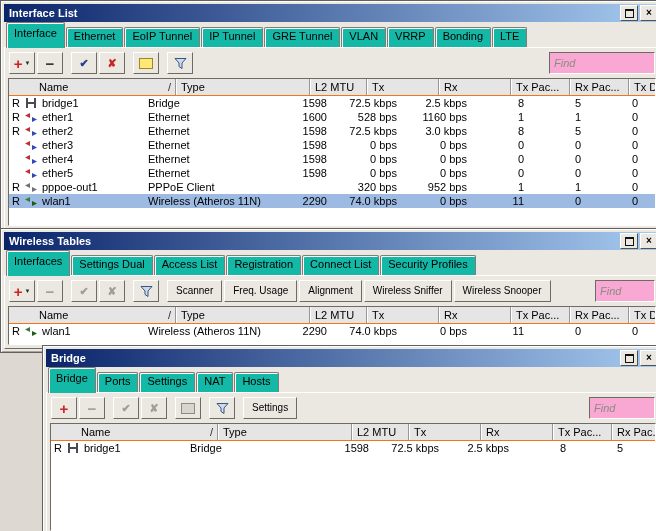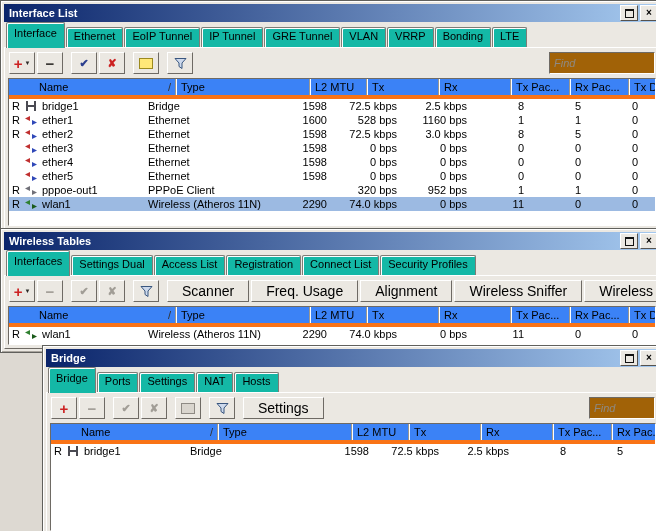--- a/index.html
+++ b/index.html
@@ -10,35 +10,35 @@
   .wtitle{flex:1;color:#fff;font-weight:bold;white-space:nowrap}
   .cap-btn{width:16px;height:14px;margin-left:2px;background:#ebe8e2;border:1px solid;border-color:#fff #55524e #55524e #fff;display:inline-flex;align-items:center;justify-content:center;cursor:default}
   .glyph-restore{width:7px;height:6px;border:1px solid #111;border-top-width:2px}
   .glyph-close{font-weight:bold;font-size:10px;line-height:1}
   .tabstrip{display:flex;align-items:flex-end;height:23px;padding:0 2px;position:relative;z-index:2}
   .tab{height:17px;padding:2px 7px 0;margin-right:1px;background:#14b8a6;border:1px solid #807c76;border-bottom:none;border-radius:2px 2px 0 0;box-shadow:inset 1px 1px 0 #fff;white-space:nowrap;cursor:default}
   .tab.active{height:21px;padding-top:4px;margin-bottom:-1px;position:relative}
   .panel{flex:1;display:flex;flex-direction:column;min-height:0;background:#ebe8e2;border:1px solid;border-color:#fff #6e6a64 #6e6a64 #fff;padding:3px}
   .toolbar{display:flex;align-items:center;gap:2px;padding:1px 1px 4px;overflow:hidden}
   .tbtn{height:20px;min-width:24px;background:#ebe8e2;border:1px solid;border-color:#fff #6e6a64 #6e6a64 #fff;display:inline-flex;align-items:center;justify-content:center;font-size:13px;font-weight:bold;line-height:1;cursor:default;flex-shrink:0}
-  .tbtn.push{font-weight:normal;font-size:14px;padding:0 14px}
+  .tbtn.push{font-weight:normal;font-size:10px;padding:0 8px}
   .gap{width:4px;flex-shrink:0}
   .plus{color:var(--accent-red,#c22);font-size:15px}
   .minus{color:#33312e;font-size:15px}
   .check{color:var(--check-blue,#2b3f8e);font-size:11px}
   .cross{color:var(--accent-red,#c22);font-size:11px}
   .dim{color:#a19d96!important}
   .ddarrow{font-size:6px;color:#2e2c29;margin-left:2px}
   .comment-glyph{width:12px;height:9px;background:#ffe878;border:1px solid #9c8a1e}
   .comment-glyph.off{background:#d9d5ce;border-color:#8e8a84}
   .find{margin-left:auto;flex-shrink:0}
-  .find input{width:96px;height:18px;background:#a16207;border:1px solid;border-color:#6e6a64 #fff #fff #6e6a64;padding:1px 4px;font:inherit;color:#000}
+  .find input{width:96px;height:18px;background:#f9a8d4;border:1px solid;border-color:#6e6a64 #fff #fff #6e6a64;padding:1px 4px;font:inherit;color:#000}
   .find input::placeholder{font-style:italic;color:#8e8a84}
   .table{flex:1;min-height:0;display:flex;flex-direction:column;background:#fff;border:1px solid;border-color:#6e6a64 #fff #fff #6e6a64;overflow:hidden}
-  .thead{flex:0 0 16px;display:flex;background:#3b82f6;border-bottom:4px solid #f97316;overflow:hidden}
+  .thead{flex:0 0 16px;display:flex;background:#e5e5e5;border-bottom:1px solid #f97316;overflow:hidden}
   .th{flex-shrink:0;display:flex;align-items:center;padding:0 4px;border-left:1px solid #fff;border-right:1px solid #9b978f;white-space:nowrap;overflow:hidden;cursor:default}
   .th:first-child{border-left:none}
   .th.cn{padding-left:30px;justify-content:space-between}
   .sort{color:#33312e}
   .tbody{flex:1}
   .tr{display:flex;height:14px;align-items:center;overflow:hidden}
   .tr.selected{background:var(--selection,#9cbae2)}
   .td{flex-shrink:0;padding:0 4px;line-height:14px;white-space:nowrap;overflow:hidden}
   .td.cn{display:flex;align-items:center;padding:0 0 0 3px}
   .num{text-align:right}

